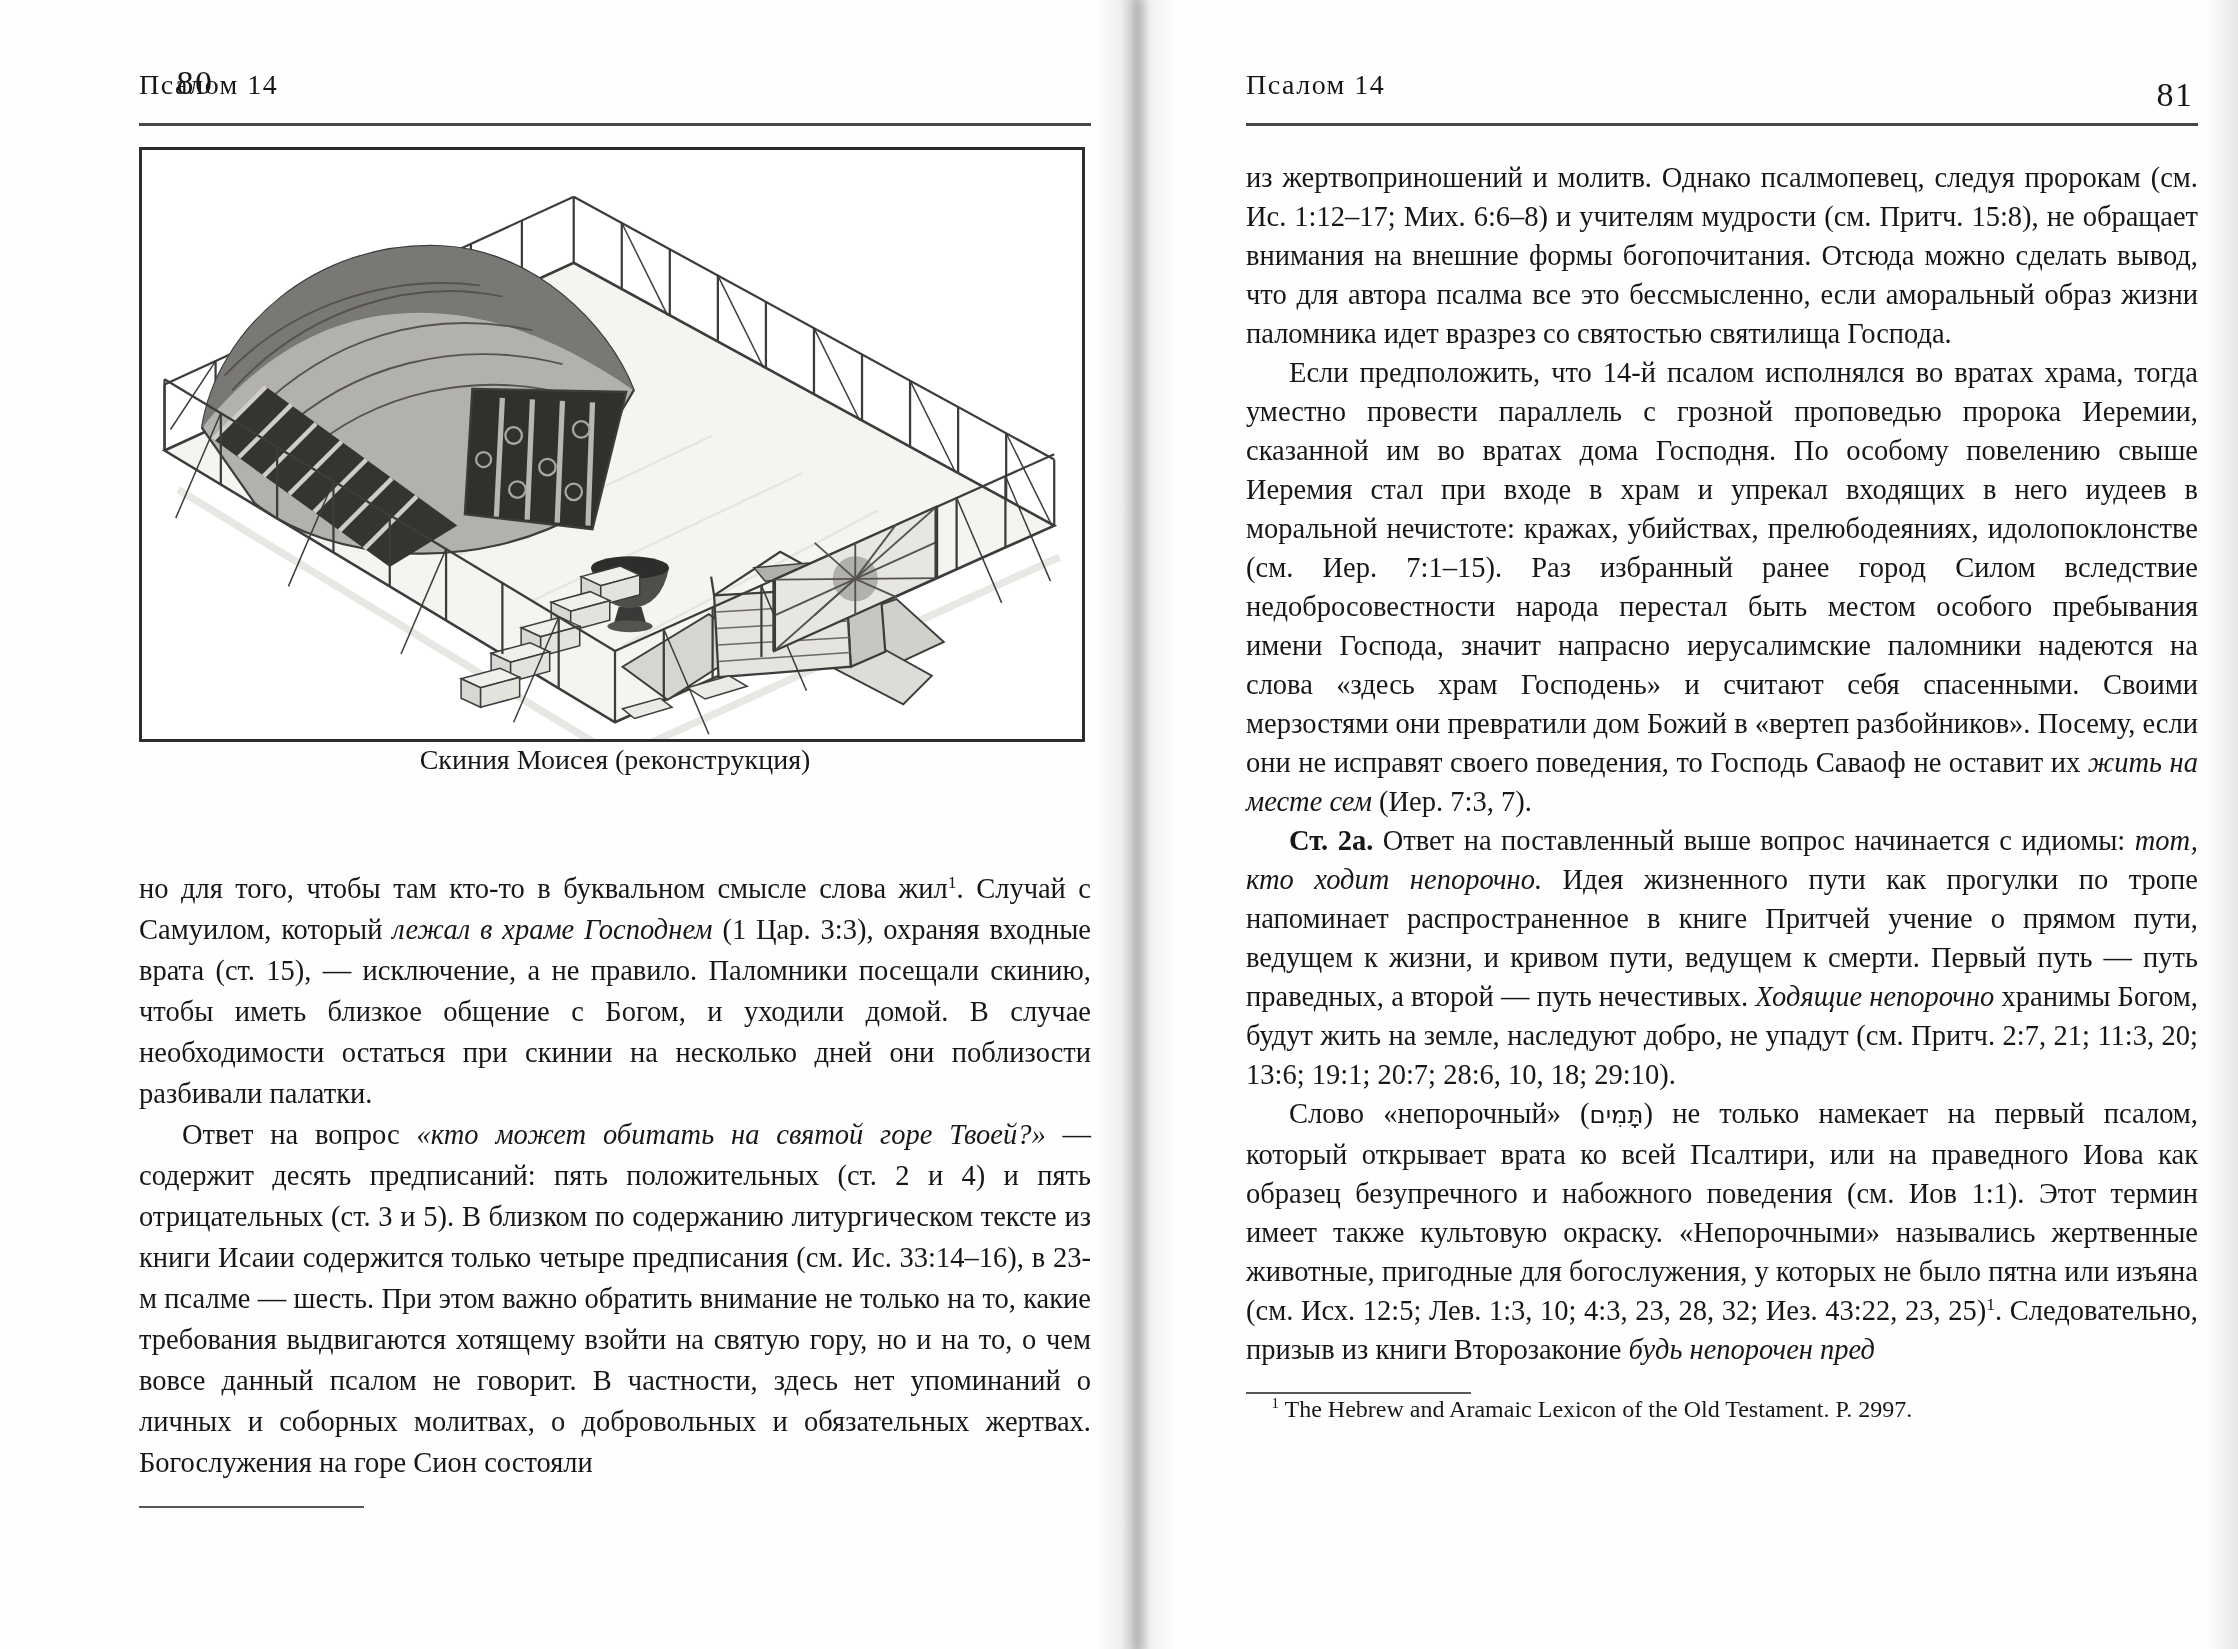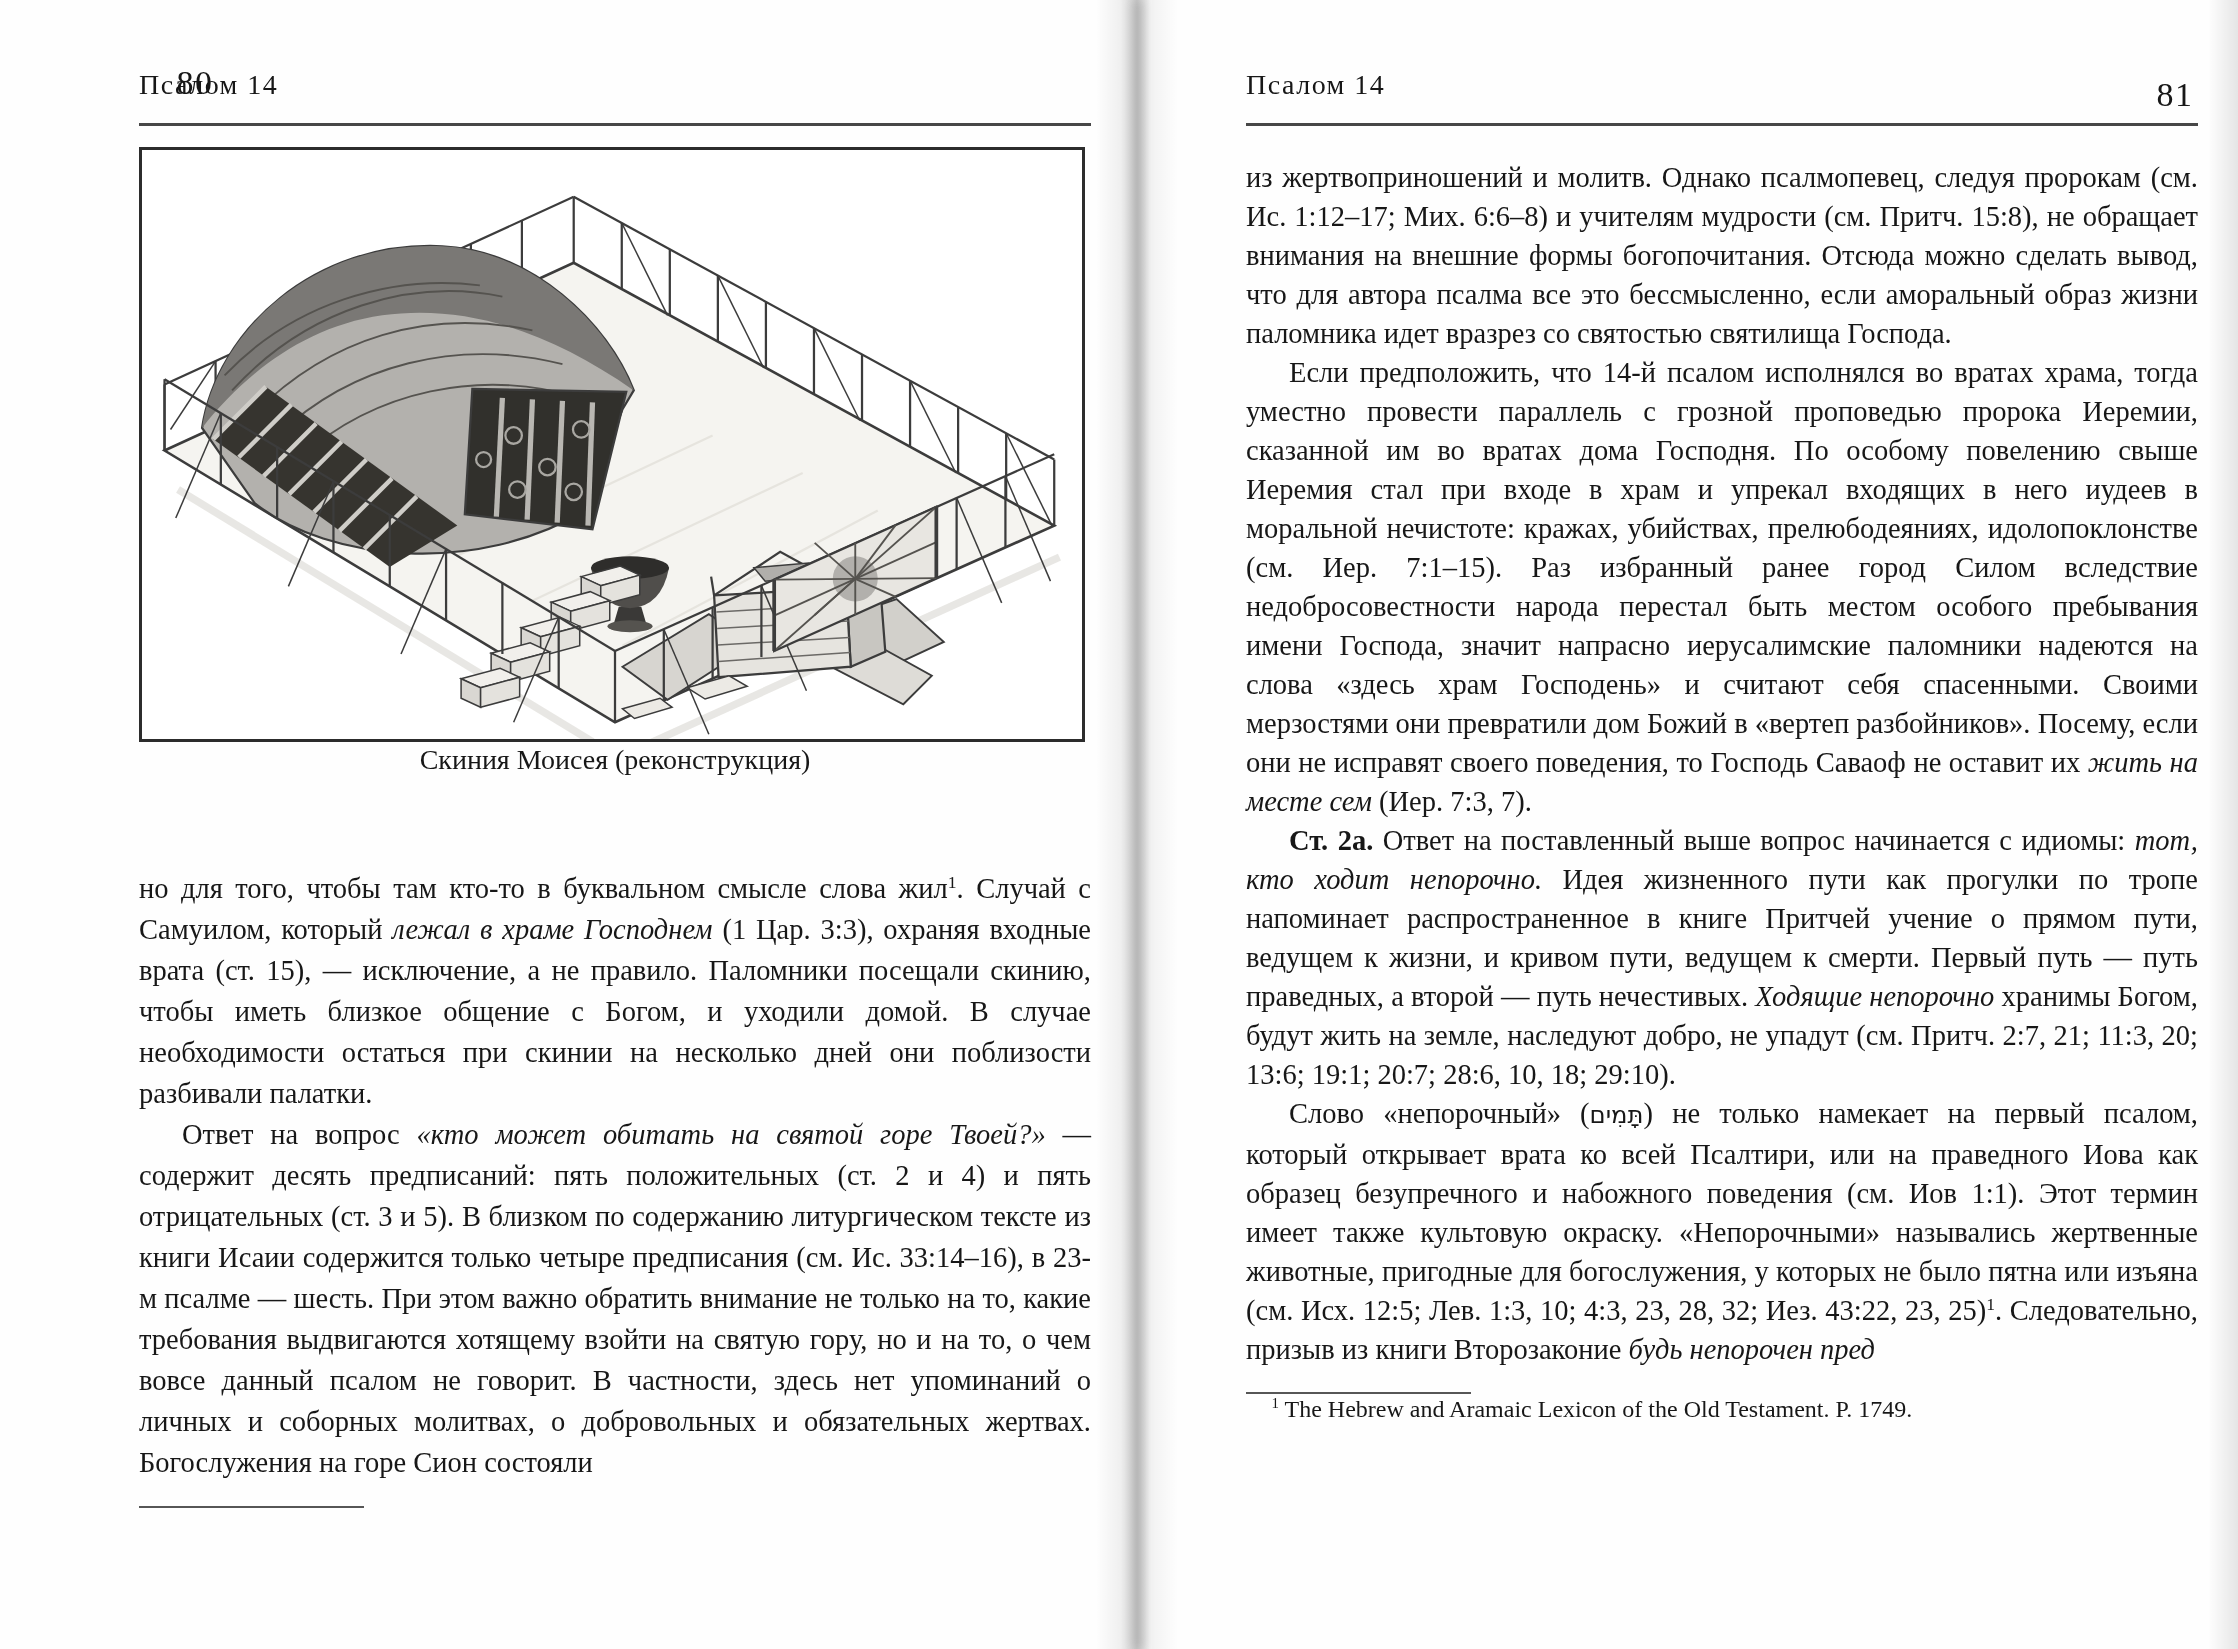--- a/index.html
+++ b/index.html
@@ -263,21 +263,21 @@
     <div class="page-num num-right">81</div>
     <div class="run-title">Псалом 14</div>
     <div class="header-rule"></div>
 
     <div class="text-block tb-right">
       <p><span>из жертвоприношений и молитв. Однако псалмопевец, следуя пророкам (см. Ис. 1:12–17; Мих. 6:6–8) и учителям мудрости (см. Притч. 15:8), не обращает внимания на внешние формы богопочитания. Отсюда можно сделать вывод, что для автора псалма все это бессмысленно, если аморальный образ жизни паломника идет вразрез со святостью святилища Господа.</span></p>
       <p class="indent"><span>Если предположить, что 14-й псалом исполнялся во вратах храма, тогда уместно провести параллель с грозной проповедью пророка Иеремии, сказанной им во вратах дома Господня. По особому повелению свыше Иеремия стал при входе в храм и упрекал входящих в него иудеев в моральной нечистоте: кражах, убийствах, прелюбодеяниях, идолопоклонстве (см. Иер. 7:1–15). Раз избранный ранее город Силом вследствие недобросовестности народа перестал быть местом особого пребывания имени Господа, значит напрасно иерусалимские паломники надеются на слова «здесь храм Господень» и считают себя спасенными. Своими мерзостями они превратили дом Божий в «вертеп разбойников». Посему, если они не исправят своего поведения, то Господь Саваоф не оставит их </span><span class="it">жить на месте сем</span><span> (Иер. 7:3, 7).</span></p>
       <p class="indent"><span class="bd">Ст. 2а.</span><span> Ответ на поставленный выше вопрос начинается с идиомы: </span><span class="it">тот, кто ходит непорочно.</span><span> Идея жизненного пути как прогулки по тропе напоминает распространенное в книге Притчей учение о прямом пути, ведущем к жизни, и кривом пути, ведущем к смерти. Первый путь — путь праведных, а второй — путь нечестивых. </span><span class="it">Ходящие непорочно</span><span> хранимы Богом, будут жить на земле, наследуют добро, не упадут (см. Притч. 2:7, 21; 11:3, 20; 13:6; 19:1; 20:7; 28:6, 10, 18; 29:10).</span></p>
       <p class="indent"><span>Слово «непорочный» (</span><span class="heb">תָּמִים</span><span>) не только намекает на первый псалом, который открывает врата ко всей Псалтири, или на праведного Иова как образец безупречного и набожного поведения (см. Иов 1:1). Этот термин имеет также культовую окраску. «Непорочными» назывались жертвенные животные, пригодные для богослужения, у которых не было пятна или изъяна (см. Исх. 12:5; Лев. 1:3, 10; 4:3, 23, 28, 32; Иез. 43:22, 23, 25)</span><sup>1</sup><span>. Следовательно, призыв из книги Второзаконие </span><span class="it">будь непорочен пред</span></p>
       <div class="fn-rule"></div>
-      <p class="footnote"><sup>1</sup><span> The Hebrew and Aramaic Lexicon of the Old Testament. P. 1749.</span></p>
+      <p class="footnote"><sup>1</sup><span> The Hebrew and Aramaic Lexicon of the Old Testament. P. 2997.</span></p>
     </div>
   </div>
 
   <div class="gutter"></div>
   <div class="gutter-core"></div>
   <div class="edge-right"></div>
 </div>
 
 
 </body></html>

